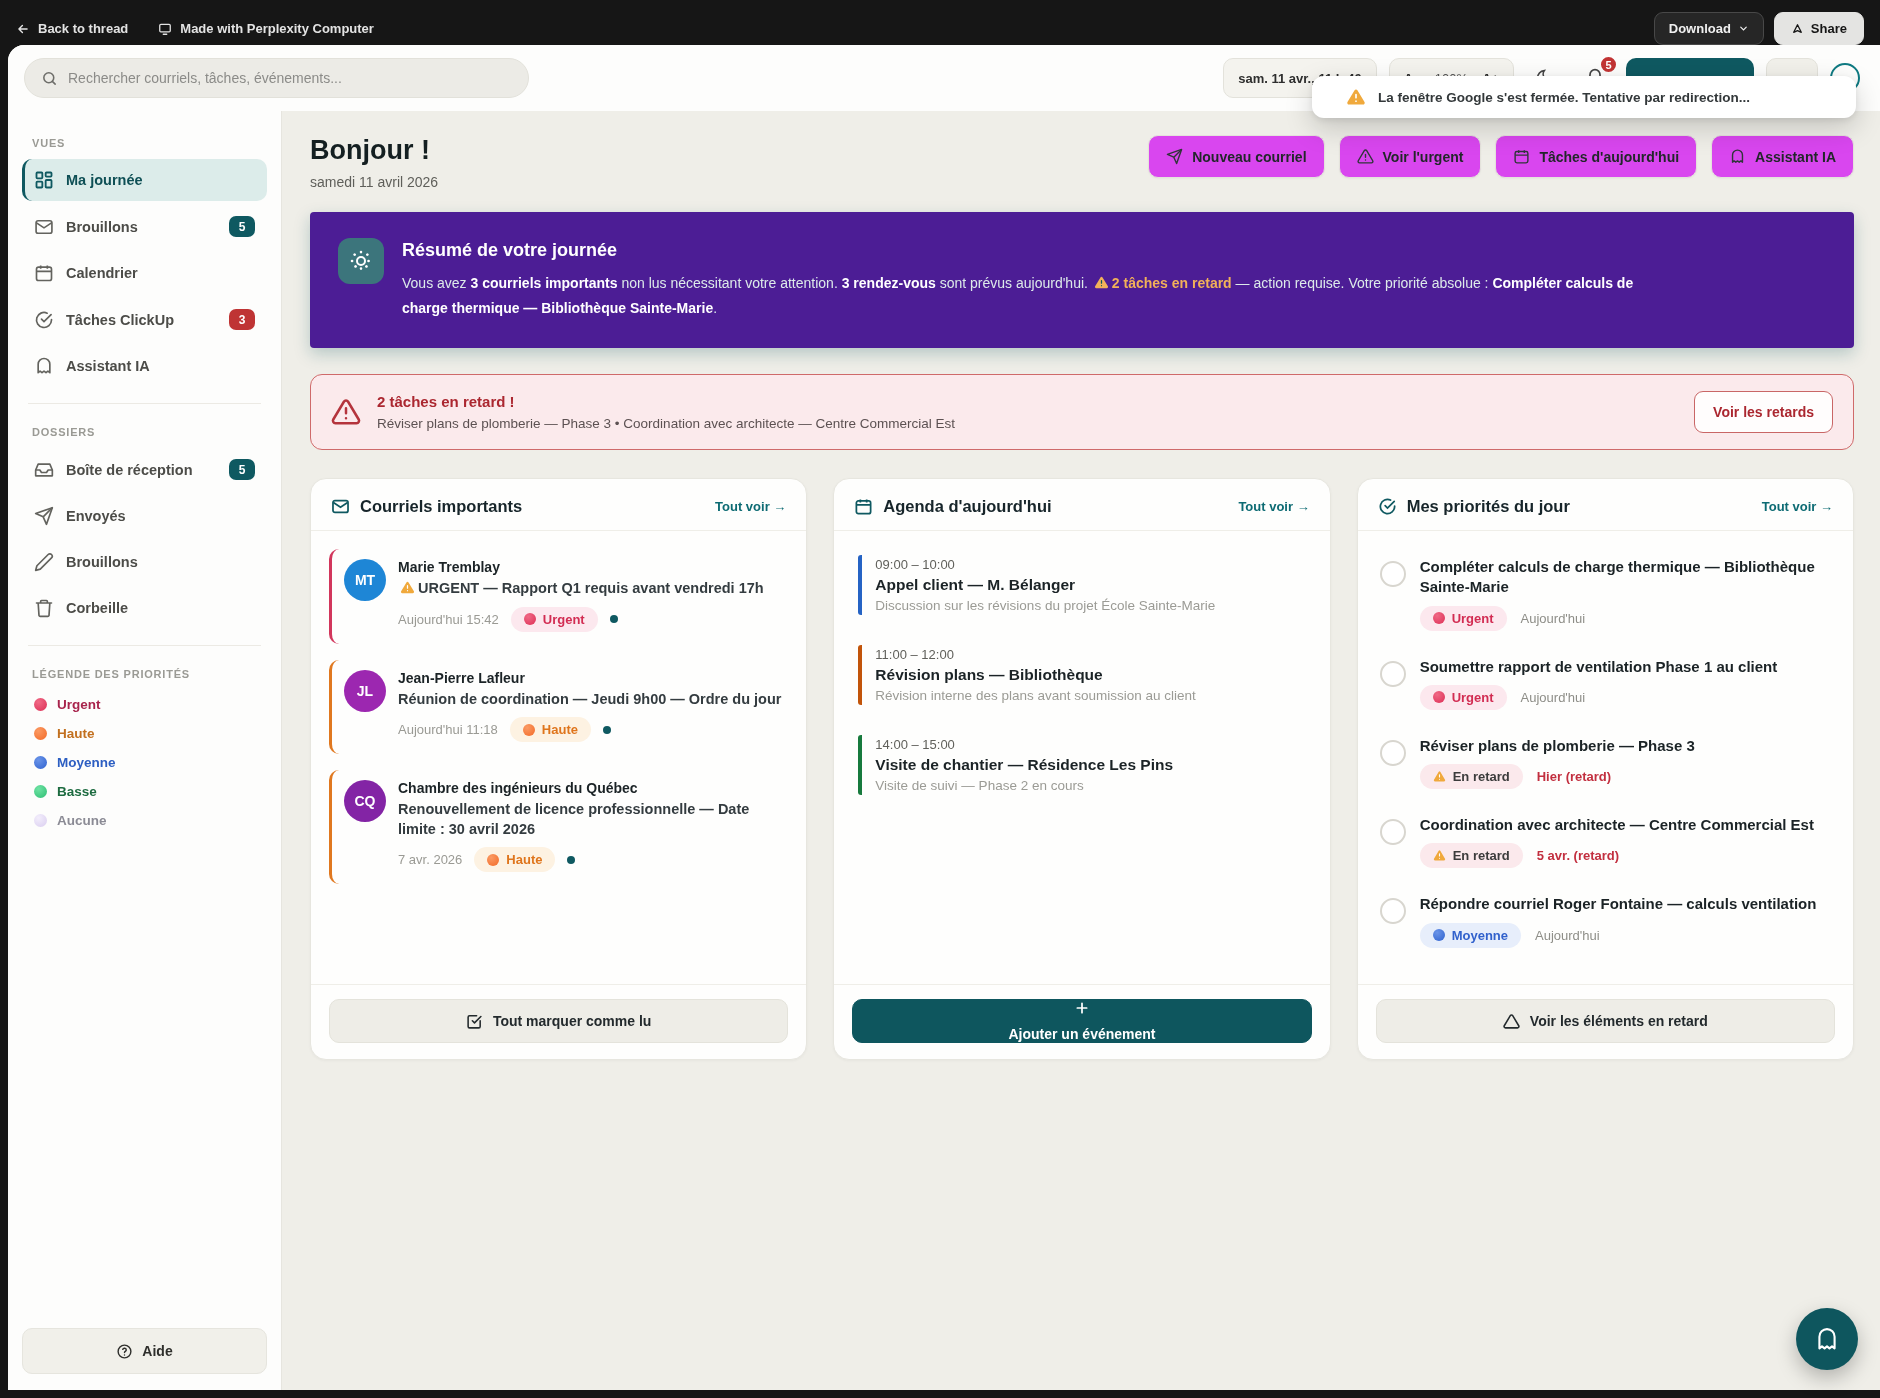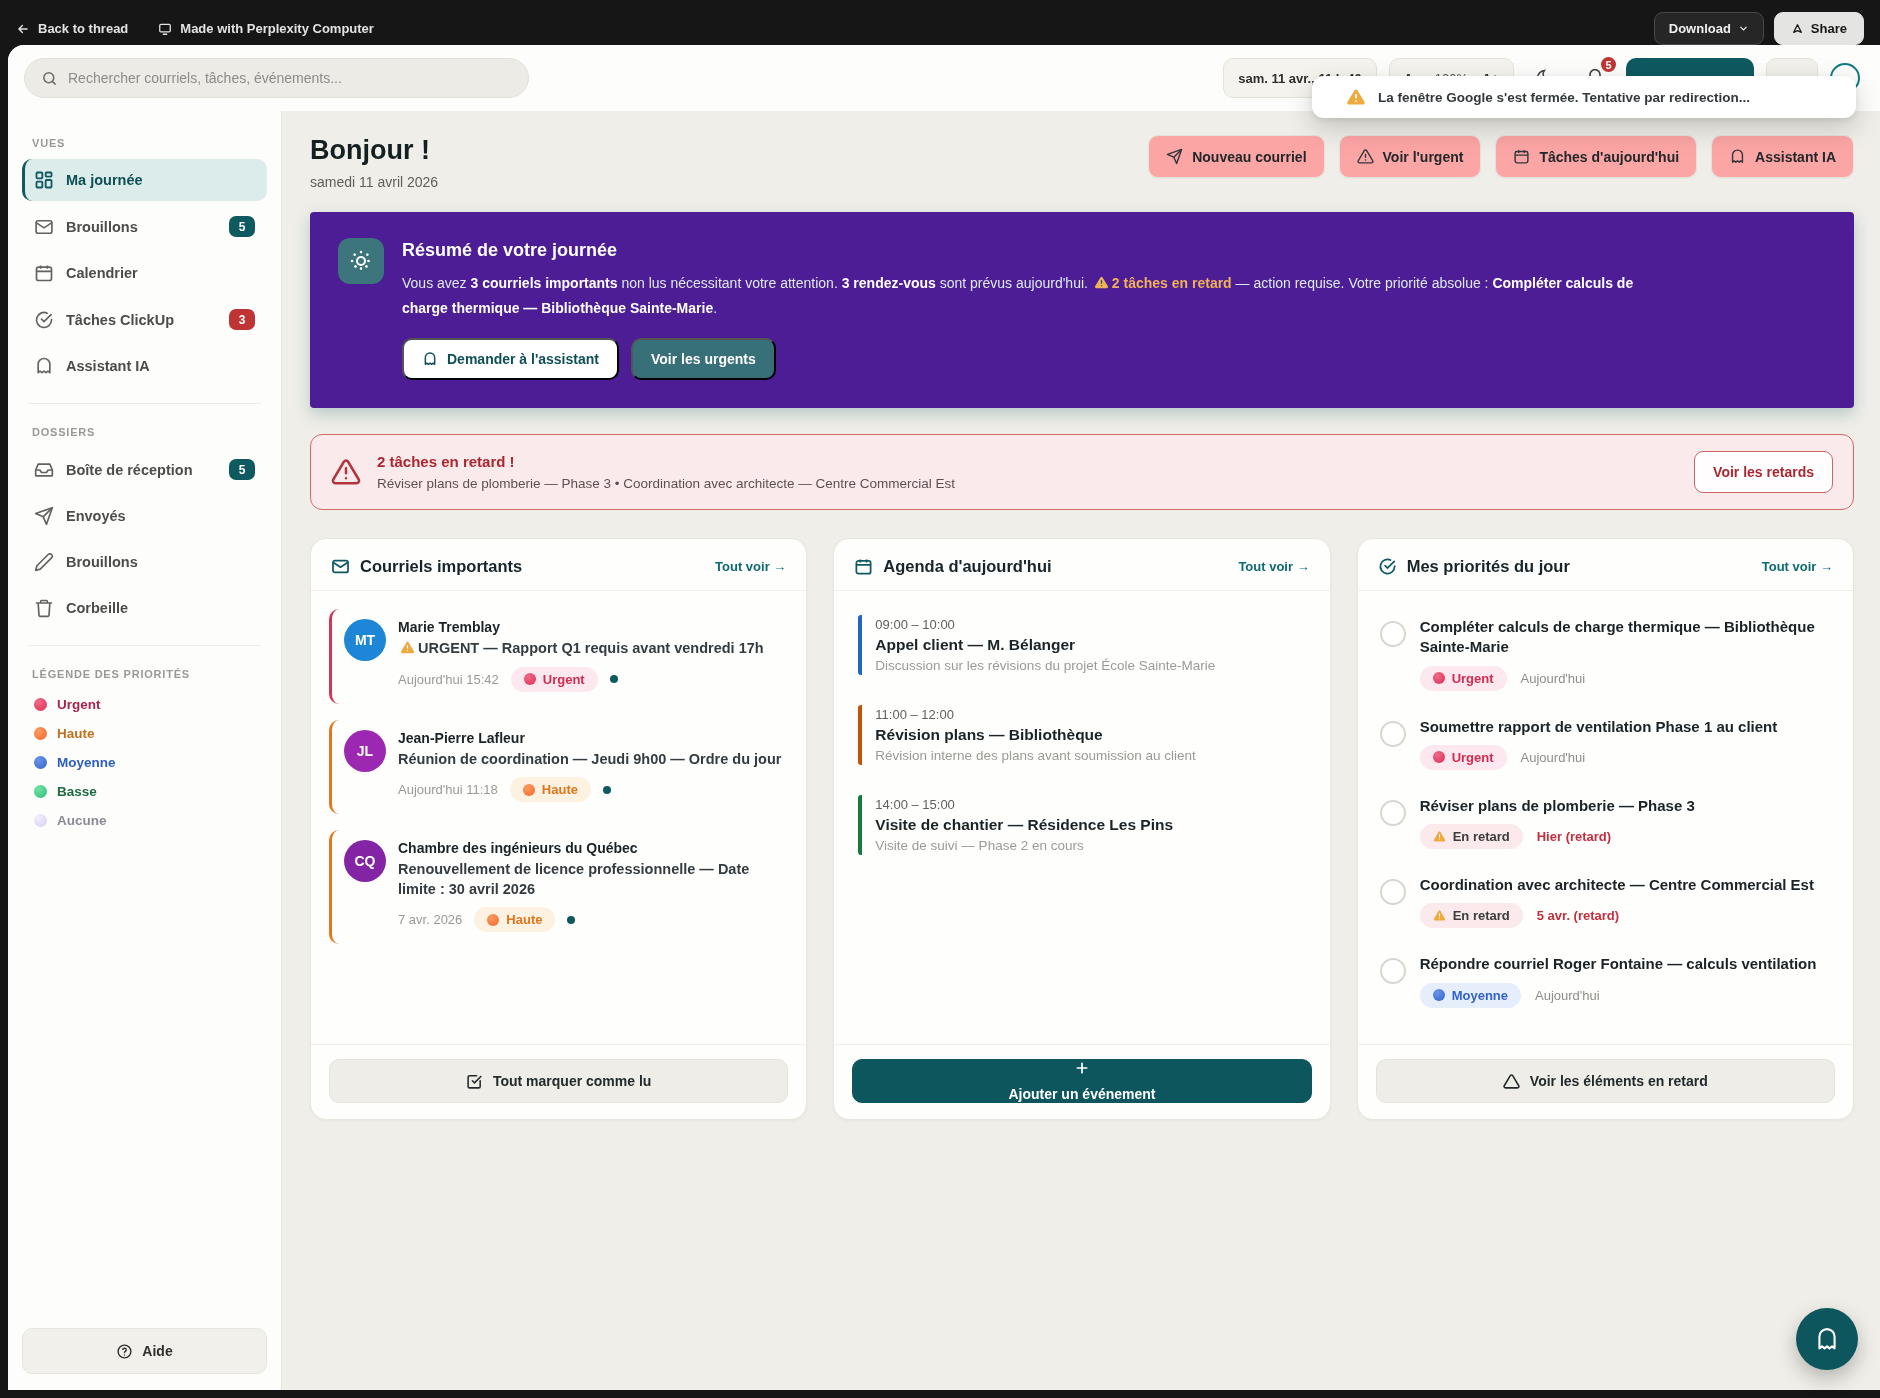--- a/index.html
+++ b/index.html
@@ -62,21 +62,21 @@
   .lg-basse { color:#1d6b40; } .lg-basse .ldot { background:radial-gradient(circle at 35% 30%, #6fe3a4, #2dbd72); }
   .lg-aucune { color:#8b8b95; } .lg-aucune .ldot { background:radial-gradient(circle at 35% 30%, #f3eefc, #d9cdef); }
   .help-btn { margin-top:auto; height:46px; background:#f1f0ea; border:1px solid #e6e5de; border-radius:10px; display:flex; align-items:center; justify-content:center; gap:9px; font-size:14px; font-weight:700; color:#2f2f2c; cursor:pointer; }
 
   
   .main { flex:1; padding:24px 26px 0 28px; overflow:hidden; }
   .main-top { display:flex; align-items:flex-start; }
   .greeting { font-size:27px; font-weight:800; color:#141f21; }
   .greet-date { font-size:14px; color:#5f5f5a; margin-top:8px; }
   .actions { margin-left:auto; display:flex; gap:14px; }
-  .action-btn { display:flex; align-items:center; gap:9px; background:#fca5a5; border:1px solid #e4e3db; border-radius:10px; height:43px; padding:0 17px; font-size:14px; font-weight:700; color:#22272a; cursor:pointer; box-shadow:0 1px 2px rgba(0,0,0,.04); }
+  .action-btn { display:flex; align-items:center; gap:9px; background:#d946ef; border:1px solid #e4e3db; border-radius:10px; height:43px; padding:0 17px; font-size:14px; font-weight:700; color:#22272a; cursor:pointer; box-shadow:0 1px 2px rgba(0,0,0,.04); }
   .action-btn .a-ic { width:17px; height:17px; color:#30363a; }
 
   
   .banner { margin-top:22px; background:#4c1d95; border-radius:4px; padding:26px 28px 28px; color:#fff; box-shadow:0 6px 16px rgba(15,89,97,.25); }
   .banner-row { display:flex; gap:18px; }
   .sun-chip { width:46px; height:46px; border-radius:12px; background:#3c757c; display:flex; align-items:center; justify-content:center; flex-shrink:0; }
   .banner-title { font-size:18px; font-weight:800; margin-top:2px; }
   .banner-text { margin-top:10px; font-size:14px; line-height:1.75; color:#ddeaea; max-width:1280px; }
   .banner-text b { color:#ffffff; }
   .hl-amber { color:#f2b159; font-weight:800; }
@@ -367,31 +367,20 @@
               </svg>
           </div>
           <div>
             <div class="banner-title">Résumé de votre journée</div>
             <div class="banner-text">
               <span>Vous avez </span><b>3 courriels importants</b><span> non lus nécessitant votre attention. </span><b>3 rendez-vous</b><span> sont prévus aujourd'hui. </span><span class="warn-inline"><svg width="15" height="15" viewBox="0 0 24 24" fill="#f2b159">
                     <path d="M10.3 3.8L1.8 18a2 2 0 0 0 1.7 3h17a2 2 0 0 0 1.7-3L13.7 3.8a2 2 0 0 0-3.4 0z"></path>
                     <path d="M12 9v4M12 17h.01" stroke="#0e565e" stroke-width="2" stroke-linecap="round"></path>
                   </svg></span><span class="hl-amber">2 tâches en retard</span><span> — action requise. Votre priorité absolue : </span><b>Compléter calculs de charge thermique — Bibliothèque Sainte-Marie</b><span>.</span>
             </div>
-            <div class="banner-btns">
-              <button class="btn-white">
-                <svg width="16" height="16" viewBox="0 0 24 24" fill="none" stroke="currentColor" stroke-width="2.2" stroke-linejoin="round">
-                    <path d="M5 20V10a7 7 0 0 1 14 0v10l-2.3-1.8L14.4 20l-2.4-1.8L9.6 20l-2.3-1.8z"></path>
-                  </svg>
-                <span>Demander à l'assistant</span>
-              </button>
-              <button class="btn-ghost-teal">
-                  <span>Voir les urgents</span>
-                </button>
-            </div>
           </div>
         </div>
       </div>
 
       <div class="alert">
         <svg width="30" height="30" viewBox="0 0 24 24" fill="none" stroke="#b4343c" stroke-width="2" stroke-linejoin="round">
             <path d="M10.3 3.8L1.8 18a2 2 0 0 0 1.7 3h17a2 2 0 0 0 1.7-3L13.7 3.8a2 2 0 0 0-3.4 0z"></path>
             <path d="M12 9v4M12 17h.01" stroke-linecap="round"></path>
           </svg>
         <div>

